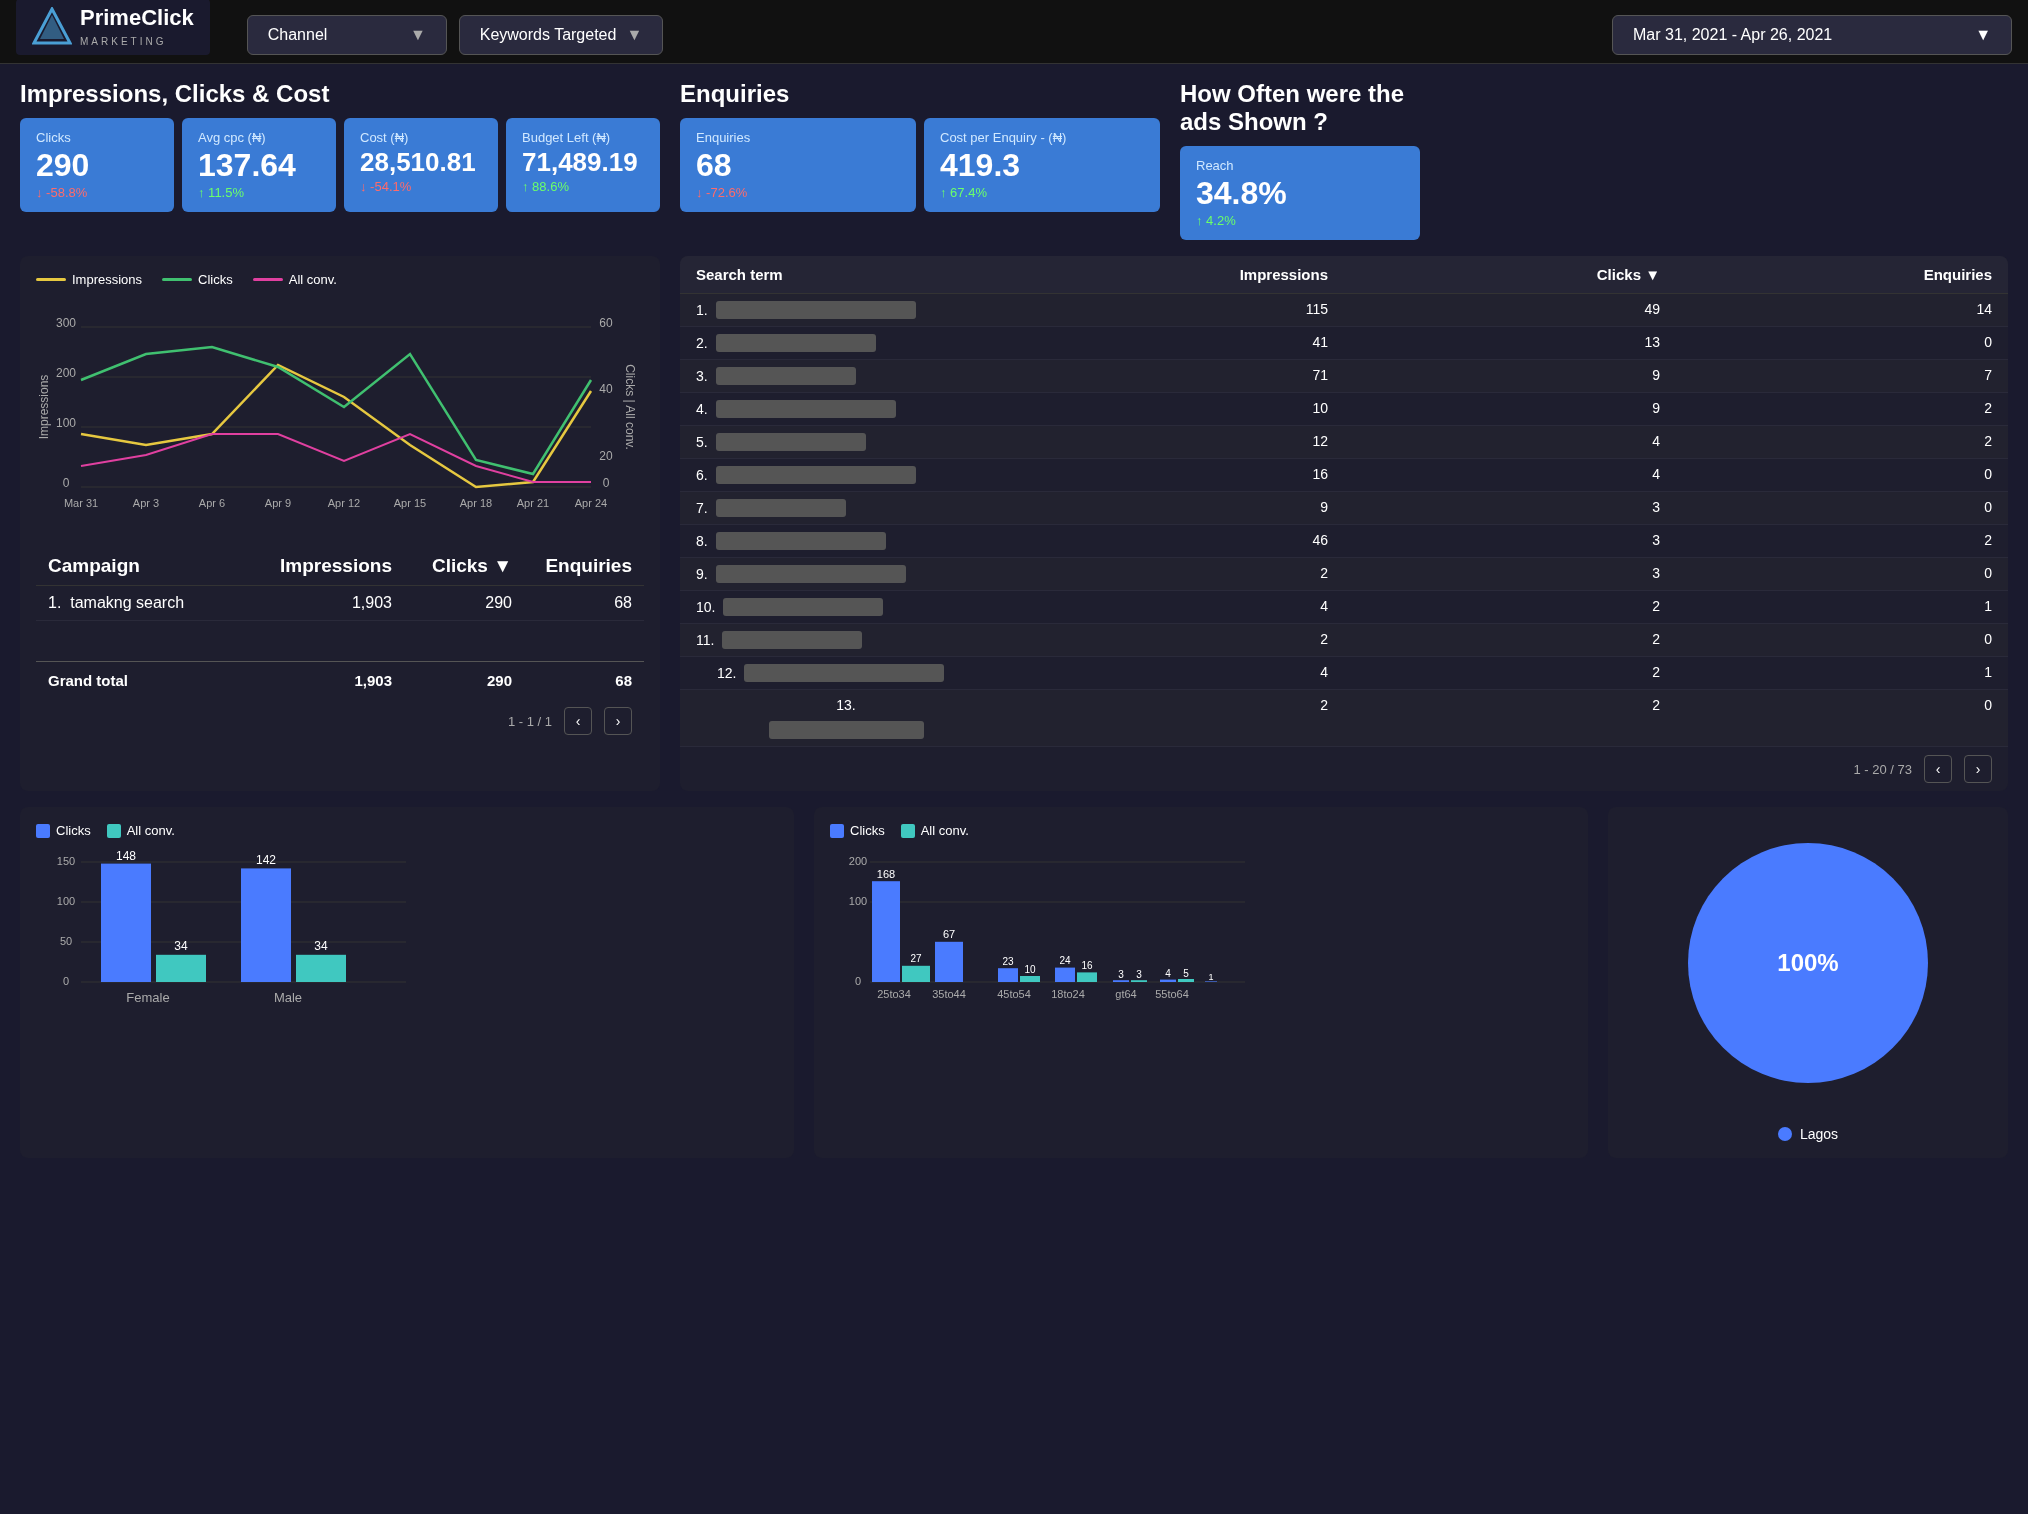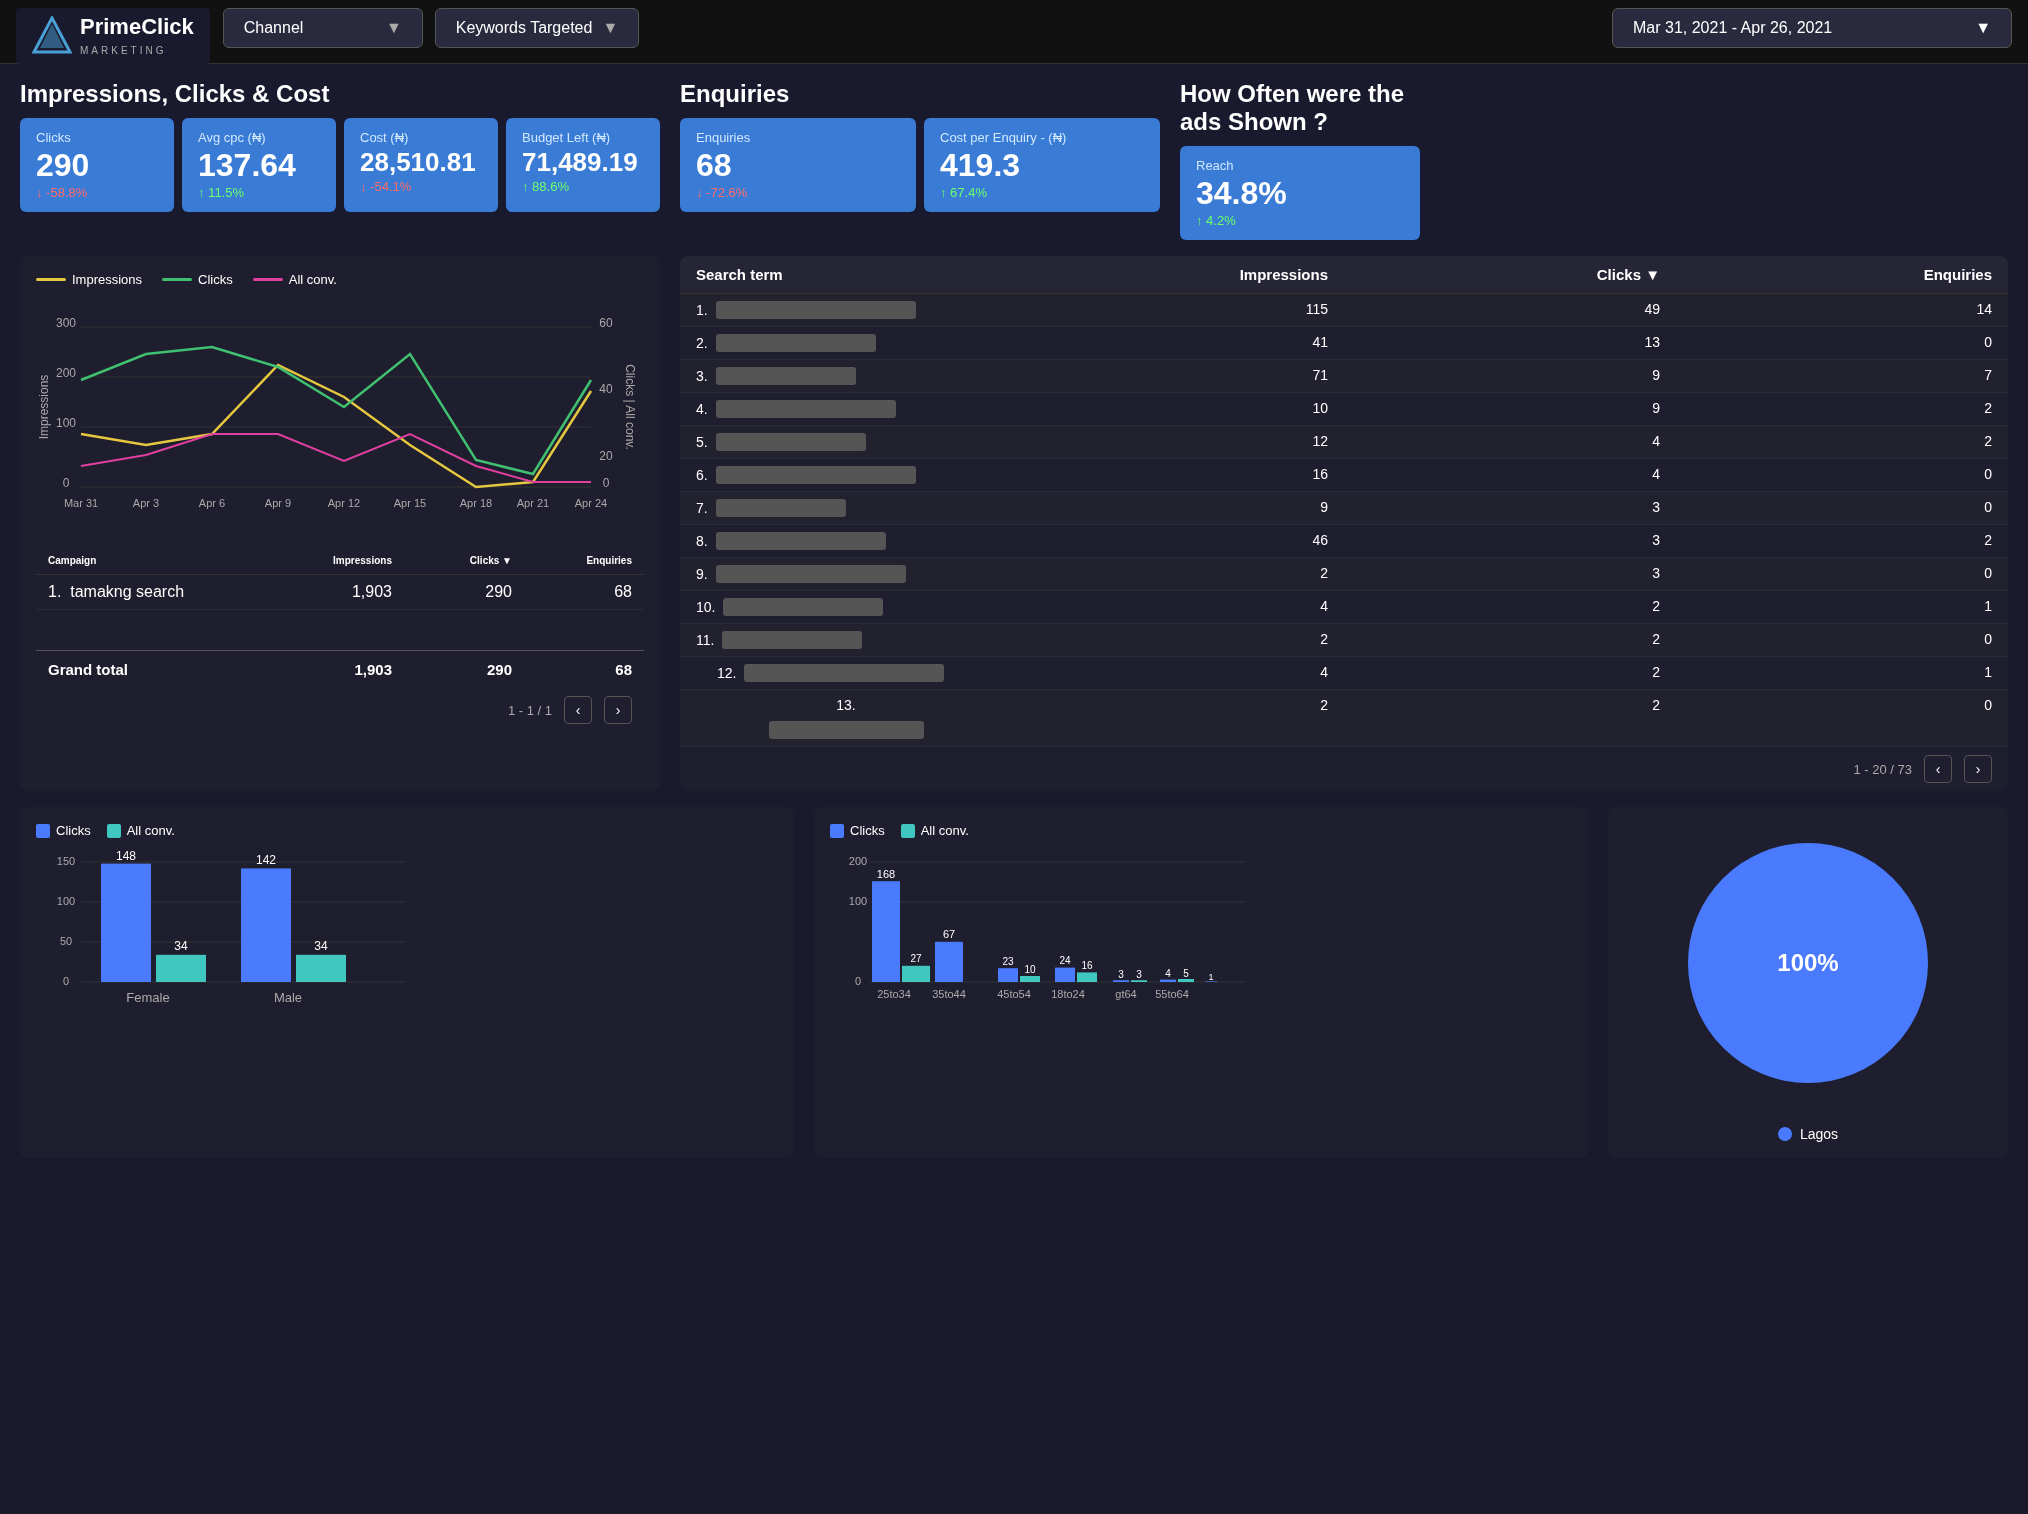--- a/index.html
+++ b/index.html
@@ -9,23 +9,23 @@
       color: #fff;
       width: 2028px;
       min-height: 1514px;
       overflow-x: hidden;
     }
 
     
     .header {
       background: #111;
       display: flex;
-      align-items: flex-start;
+      align-items: flex-end;
       padding: 8px 16px;
-      gap: 0;
+      gap: 24px;
       height: 64px;
       border-bottom: 1px solid #333;
     }
     .logo-area {
       display: flex;
       align-items: center;
       gap: 8px;
       background: #1a1a2e;
       padding: 6px 16px;
       border-radius: 4px;
@@ -204,21 +204,21 @@
 
     
     .campaign-table {
       margin-top: 10px;
     }
     .campaign-header {
       display: grid;
       grid-template-columns: 1fr 200px 120px 120px;
       padding: 8px 12px;
       font-weight: bold;
-      font-size: 10px;
+      font-size: 19px;
       border-bottom: 1px solid #333;
     }
     .campaign-row {
       display: grid;
       grid-template-columns: 1fr 200px 120px 120px;
       padding: 8px 12px;
       font-size: 16px;
       border-bottom: 1px solid #2a2a3a;
     }
     .campaign-total {

